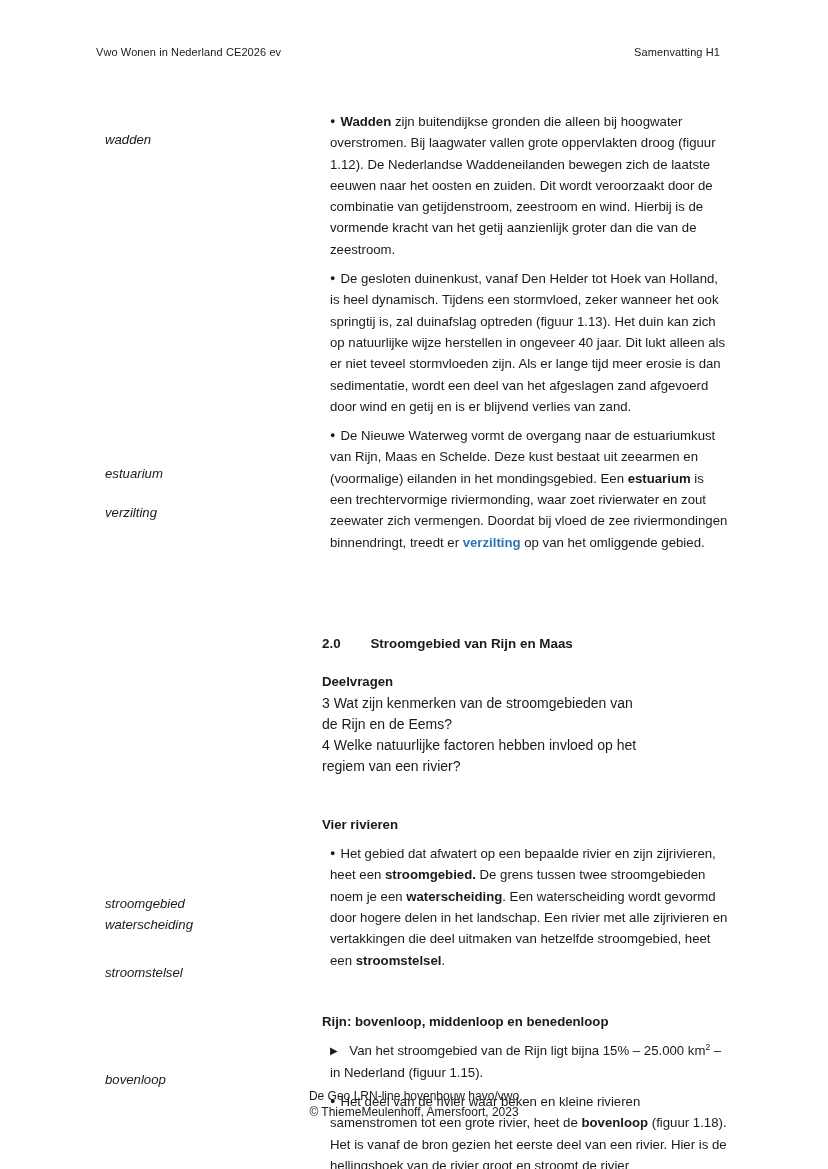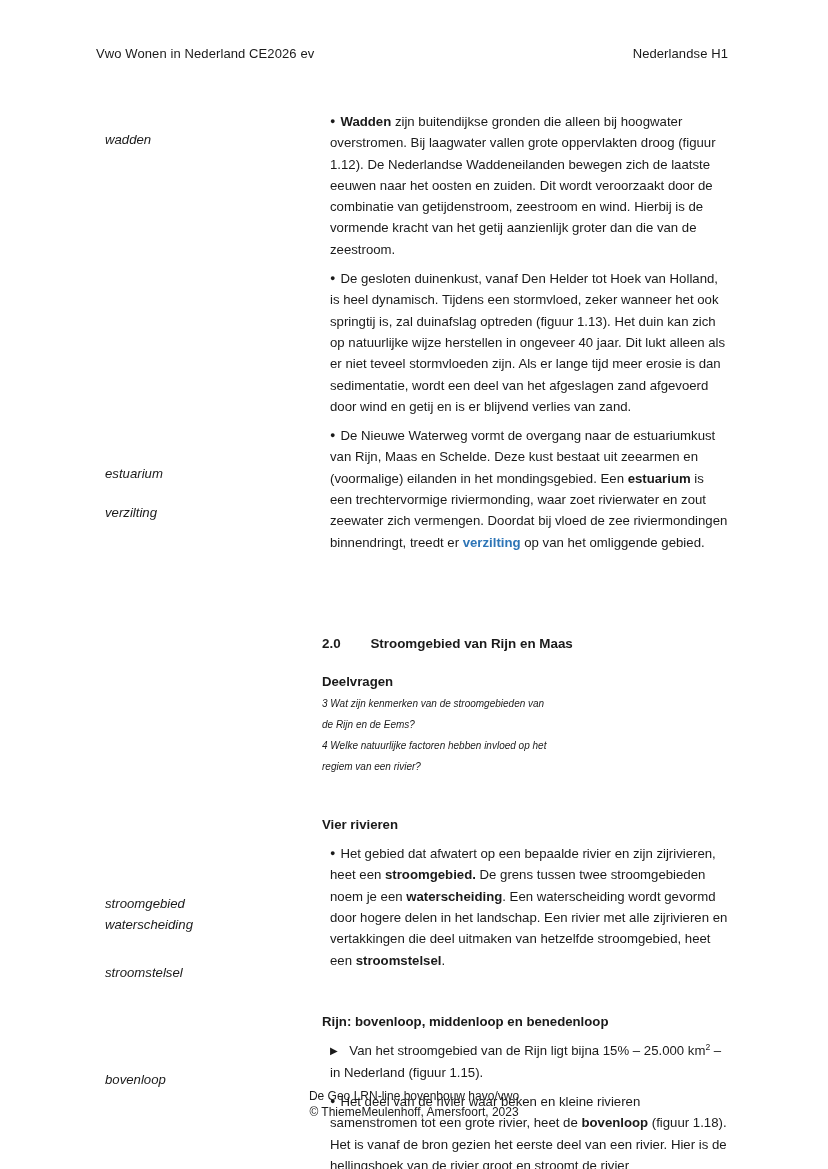--- a/index.html
+++ b/index.html
@@ -14,26 +14,26 @@
     background: #ffffff;
     font-family: "Liberation Sans", sans-serif;
     color: #1a1a1a;
     overflow: hidden;
   }
 
   
   .header {
     position: absolute;
     left: 96px;
-    right: 100px;
+    right: 108px;
     top: 46px;
     display: flex;
     justify-content: space-between;
     align-items: baseline;
-    font-size: 13px;
+    font-size: 11px;
     letter-spacing: 0.1px;
   }
   .header-left, .header-right { white-space: nowrap; }
 
   
   .body {
     position: absolute;
     left: 105px;
     top: 103px;
     width: 632px;
@@ -96,22 +96,21 @@
     line-height: 21.3px;
     white-space: pre;
   }
   .sub-head {
     font-weight: bold;
     font-size: 13.2px;
     line-height: 21.3px;
     margin-top: 6px;
   }
   .question {
-    font-style: italic;
-    font-size: 10px;
+    font-size: 14px;
     line-height: 21.3px;
   }
 
   .gap-xl { height: 72px; }
   .gap-l  { height: 30px; }
   .gap-m  { height: 21px; }
   .gap-s  { height: 11px; }
 
   
   .footer {
@@ -126,21 +125,21 @@
   }
   .footer div { white-space: nowrap; }
 </style>
 </head>
 <body>
 
 <div class="page">
 
   <div class="header">
     <span class="header-left">Vwo Wonen in Nederland CE2026 ev</span>
-    <span class="header-right">Nederlandse H1</span>
+    <span class="header-right">Samenvatting H1</span>
   </div>
 
   <div class="body">
 
     <div class="row">
       <div class="margin-col">
         <div style="height:26px"></div>
         <span class="mg-term">wadden</span>
         <div style="height:313px"></div>
         <span class="mg-term">estuarium</span>

